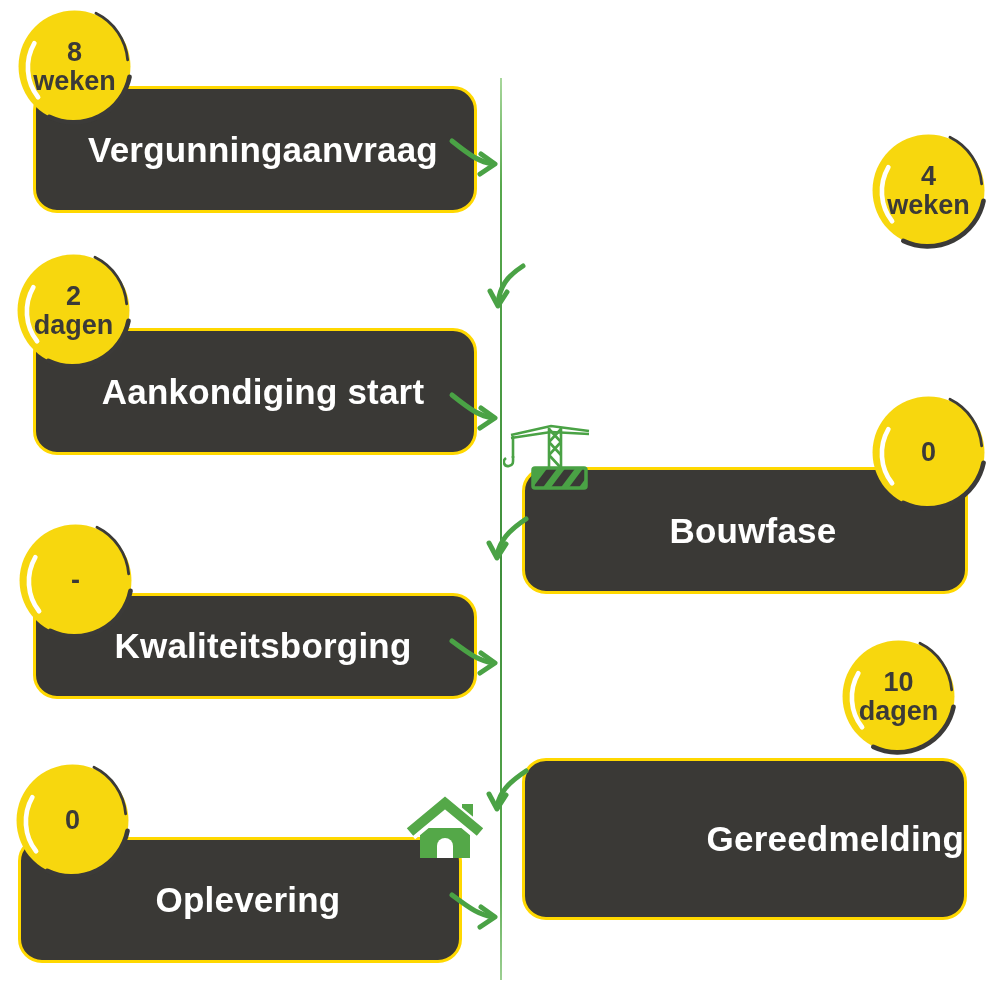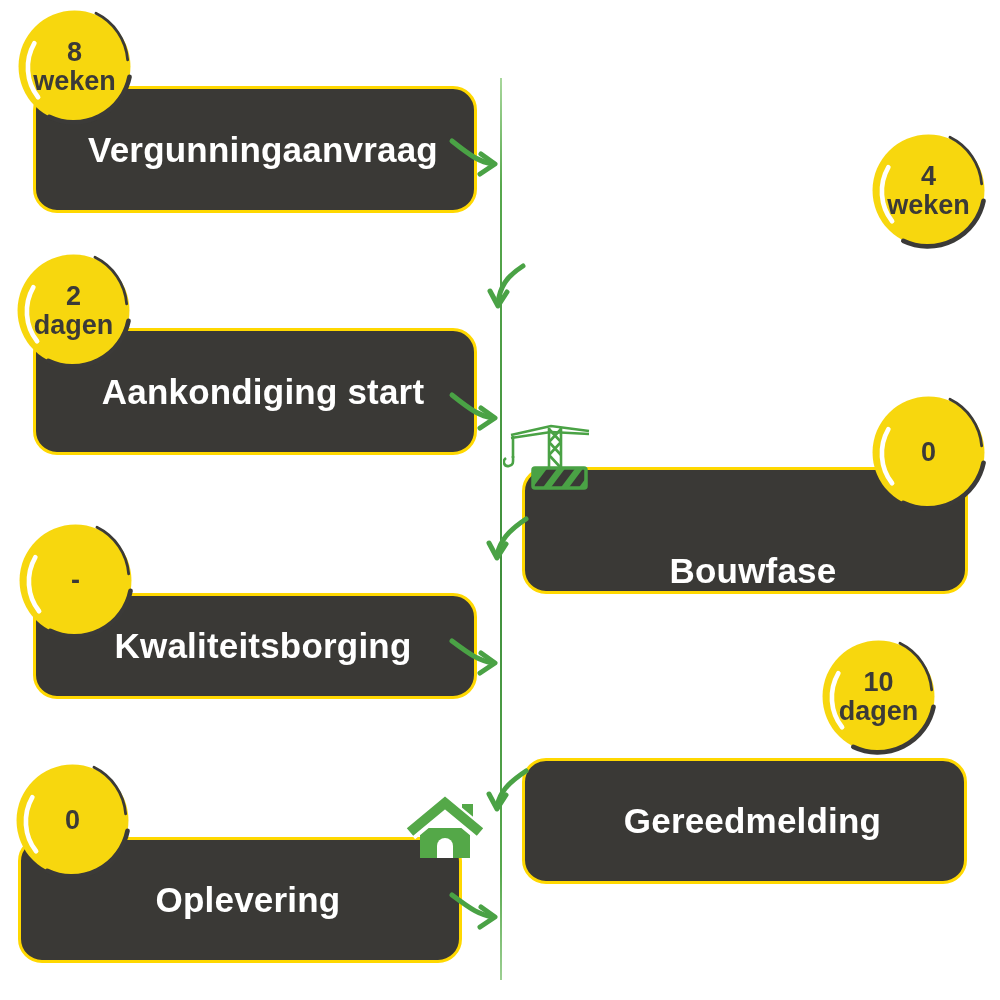--- a/index.html
+++ b/index.html
@@ -66,27 +66,27 @@
         <path d="M481,907 L495,917 L480,927"></path>
       </g>
   </svg>
 
   <div class="step-box" style="left:33px;top:86px;width:444px;height:127px;">
     <span class="step-label">Vergunningaanvraag</span>
   </div>
   <div class="step-box" style="left:33px;top:328px;width:444px;height:127px;">
     <span class="step-label">Aankondiging start</span>
   </div>
-  <div class="step-box" style="left:522px;top:467px;width:446px;height:127px;align-items:flex-end;">
+  <div class="step-box" style="left:522px;top:467px;width:446px;height:127px;">
     <span class="step-label">Bouwfase</span>
   </div>
   <div class="step-box" style="left:33px;top:593px;width:444px;height:106px;">
     <span class="step-label">Kwaliteitsborging</span>
   </div>
-  <div class="step-box" style="left:522px;top:758px;width:445px;height:126px;">
+  <div class="step-box" style="left:522px;top:758px;width:445px;height:162px;justify-content:flex-end;">
     <span class="step-label">Gereedmelding</span>
   </div>
   <div class="step-box" style="left:18px;top:837px;width:444px;height:126px;">
     <span class="step-label">Oplevering</span>
   </div>
 
   <div class="badge" style="left:12px;top:4px;">
     <svg width="125" height="125" viewBox="0 0 134 134">
       <circle cx="67" cy="67" r="60" fill="#f7d70e"></circle>
       <path d="M 24,42 A 52,52 0 0 0 28,100" stroke="#ffffff" stroke-width="5" fill="none" stroke-linecap="round"></path>
@@ -144,21 +144,21 @@
       <path d="M 24,42 A 52,52 0 0 0 28,100" stroke="#ffffff" stroke-width="5" fill="none" stroke-linecap="round"></path>
       <path d="M 90,10 A 61,61 0 0 1 124,60" stroke="#3b3a38" stroke-width="3" fill="none" stroke-linecap="round"></path>
       <path d="M 126,78 A 61,61 0 0 1 40,121" stroke="#3b3a38" stroke-width="5" fill="none" stroke-linecap="round"></path>
     </svg>
     <div class="badge-text">
       <span>-</span>
 
     </div>
   </div>
 
-  <div class="badge" style="left:816px;top:634px;">
+  <div class="badge" style="left:836px;top:634px;">
     <svg width="125" height="125" viewBox="0 0 134 134">
       <circle cx="67" cy="67" r="60" fill="#f7d70e"></circle>
       <path d="M 24,42 A 52,52 0 0 0 28,100" stroke="#ffffff" stroke-width="5" fill="none" stroke-linecap="round"></path>
       <path d="M 90,10 A 61,61 0 0 1 124,60" stroke="#3b3a38" stroke-width="3" fill="none" stroke-linecap="round"></path>
       <path d="M 126,78 A 61,61 0 0 1 40,121" stroke="#3b3a38" stroke-width="5" fill="none" stroke-linecap="round"></path>
     </svg>
     <div class="badge-text">
       <span>10</span>
       <span>dagen</span>
     </div>

